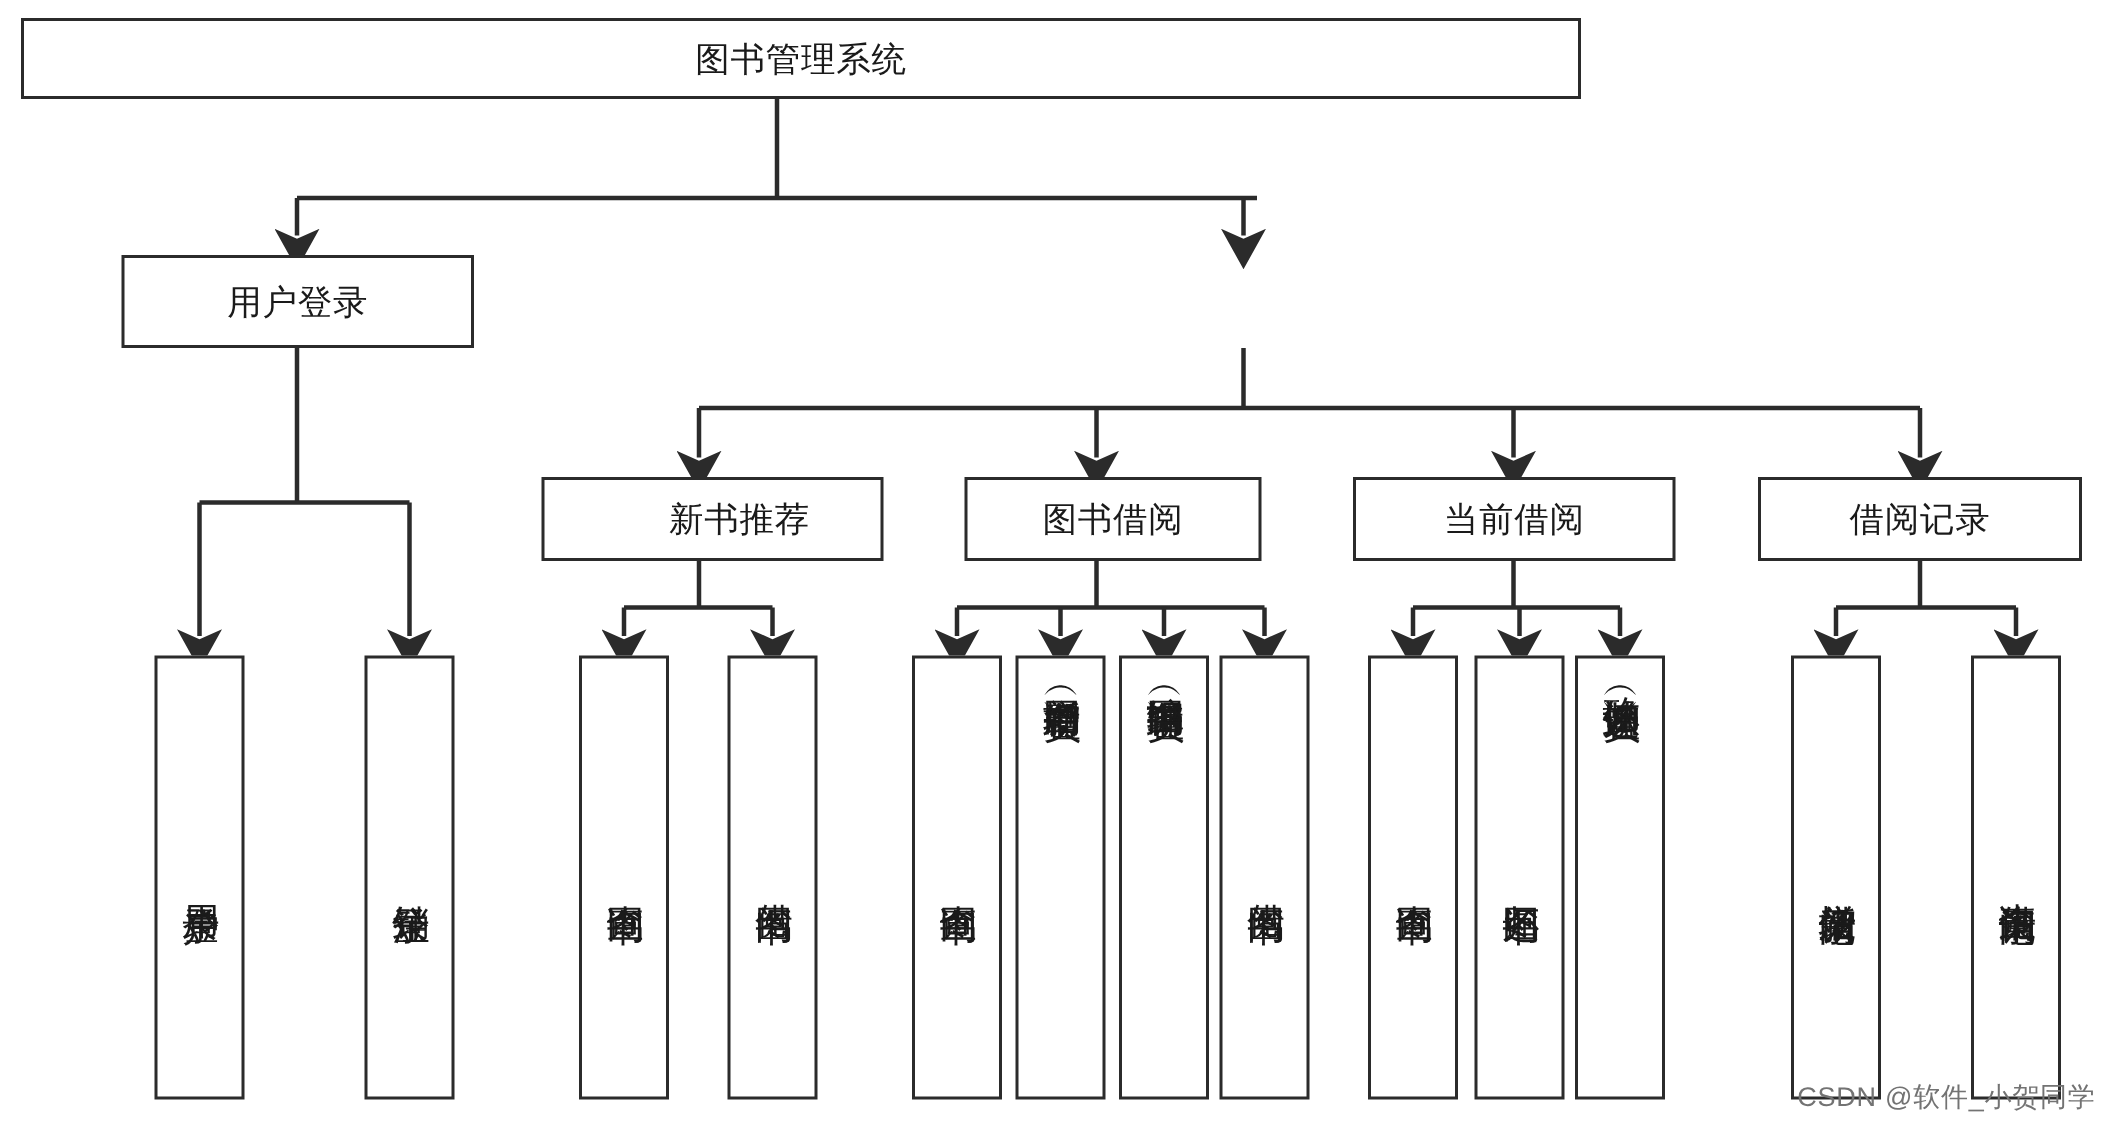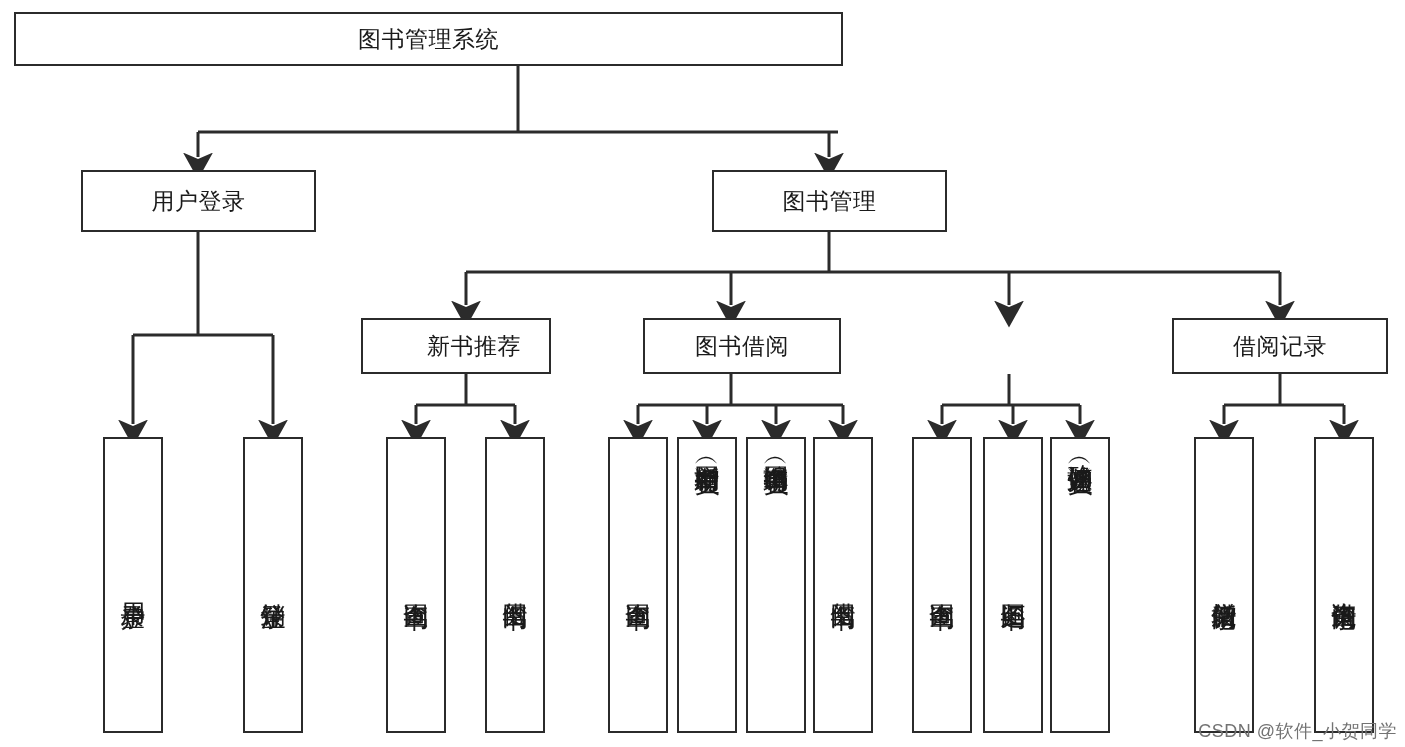--- a/index.html
+++ b/index.html
@@ -120,36 +120,36 @@
       <path d="M1013,405 L1013,424" marker-end="url(#arrow)"></path>
       <path d="M1080,405 L1080,424" marker-end="url(#arrow)"></path>
 
       <path d="M1280,374 L1280,405"></path>
       <path d="M1224,405 L1344,405"></path>
       <path d="M1224,405 L1224,424" marker-end="url(#arrow)"></path>
       <path d="M1344,405 L1344,424" marker-end="url(#arrow)"></path>
     </g>
   </svg>
 
-  <div class="node horiz" style="left: 14px; top: 12px; width: 829px; height: 54px;">
+  <div class="node horiz" style="left: 14px; top: 12px; width: 1040px; height: 54px;">
     <span class="label">图书管理系统</span>
   </div>
 
   <div class="node horiz" style="left: 81px; top: 170px; width: 235px; height: 62px;">
     <span class="label">用户登录</span>
   </div>
-  <div class="node horiz" style="left: 712px; top: 170px; width: 235px; height: 62px;">
-    <span class="label">图书管理</span>
-  </div>
 
-  <div class="node horiz" style="left: 361px; top: 318px; width: 190px; height: 56px; padding-left: 36px;">
+  <div class="node horiz" style="left: 361px; top: 318px; width: 228px; height: 56px; padding-left: 36px;">
     <span class="label">新书推荐</span>
   </div>
   <div class="node horiz" style="left: 632px; top: 318px; width: 198px; height: 56px; margin-left: 11px;">
     <span class="label">图书借阅</span>
+  </div>
+  <div class="node horiz" style="left: 902px; top: 318px; width: 215px; height: 56px;">
+    <span class="label">当前借阅</span>
   </div>
   <div class="node horiz" style="left: 1172px; top: 318px; width: 216px; height: 56px;">
     <span class="label">借阅记录</span>
   </div>
 
   <div class="node vert centered" style="left: 103px; top: 437px; width: 60px; height: 296px;">
     <span class="label">用户登录</span>
   </div>
   <div class="node vert centered" style="left: 243px; top: 437px; width: 60px; height: 296px;">
     <span class="label">注销登录</span>

